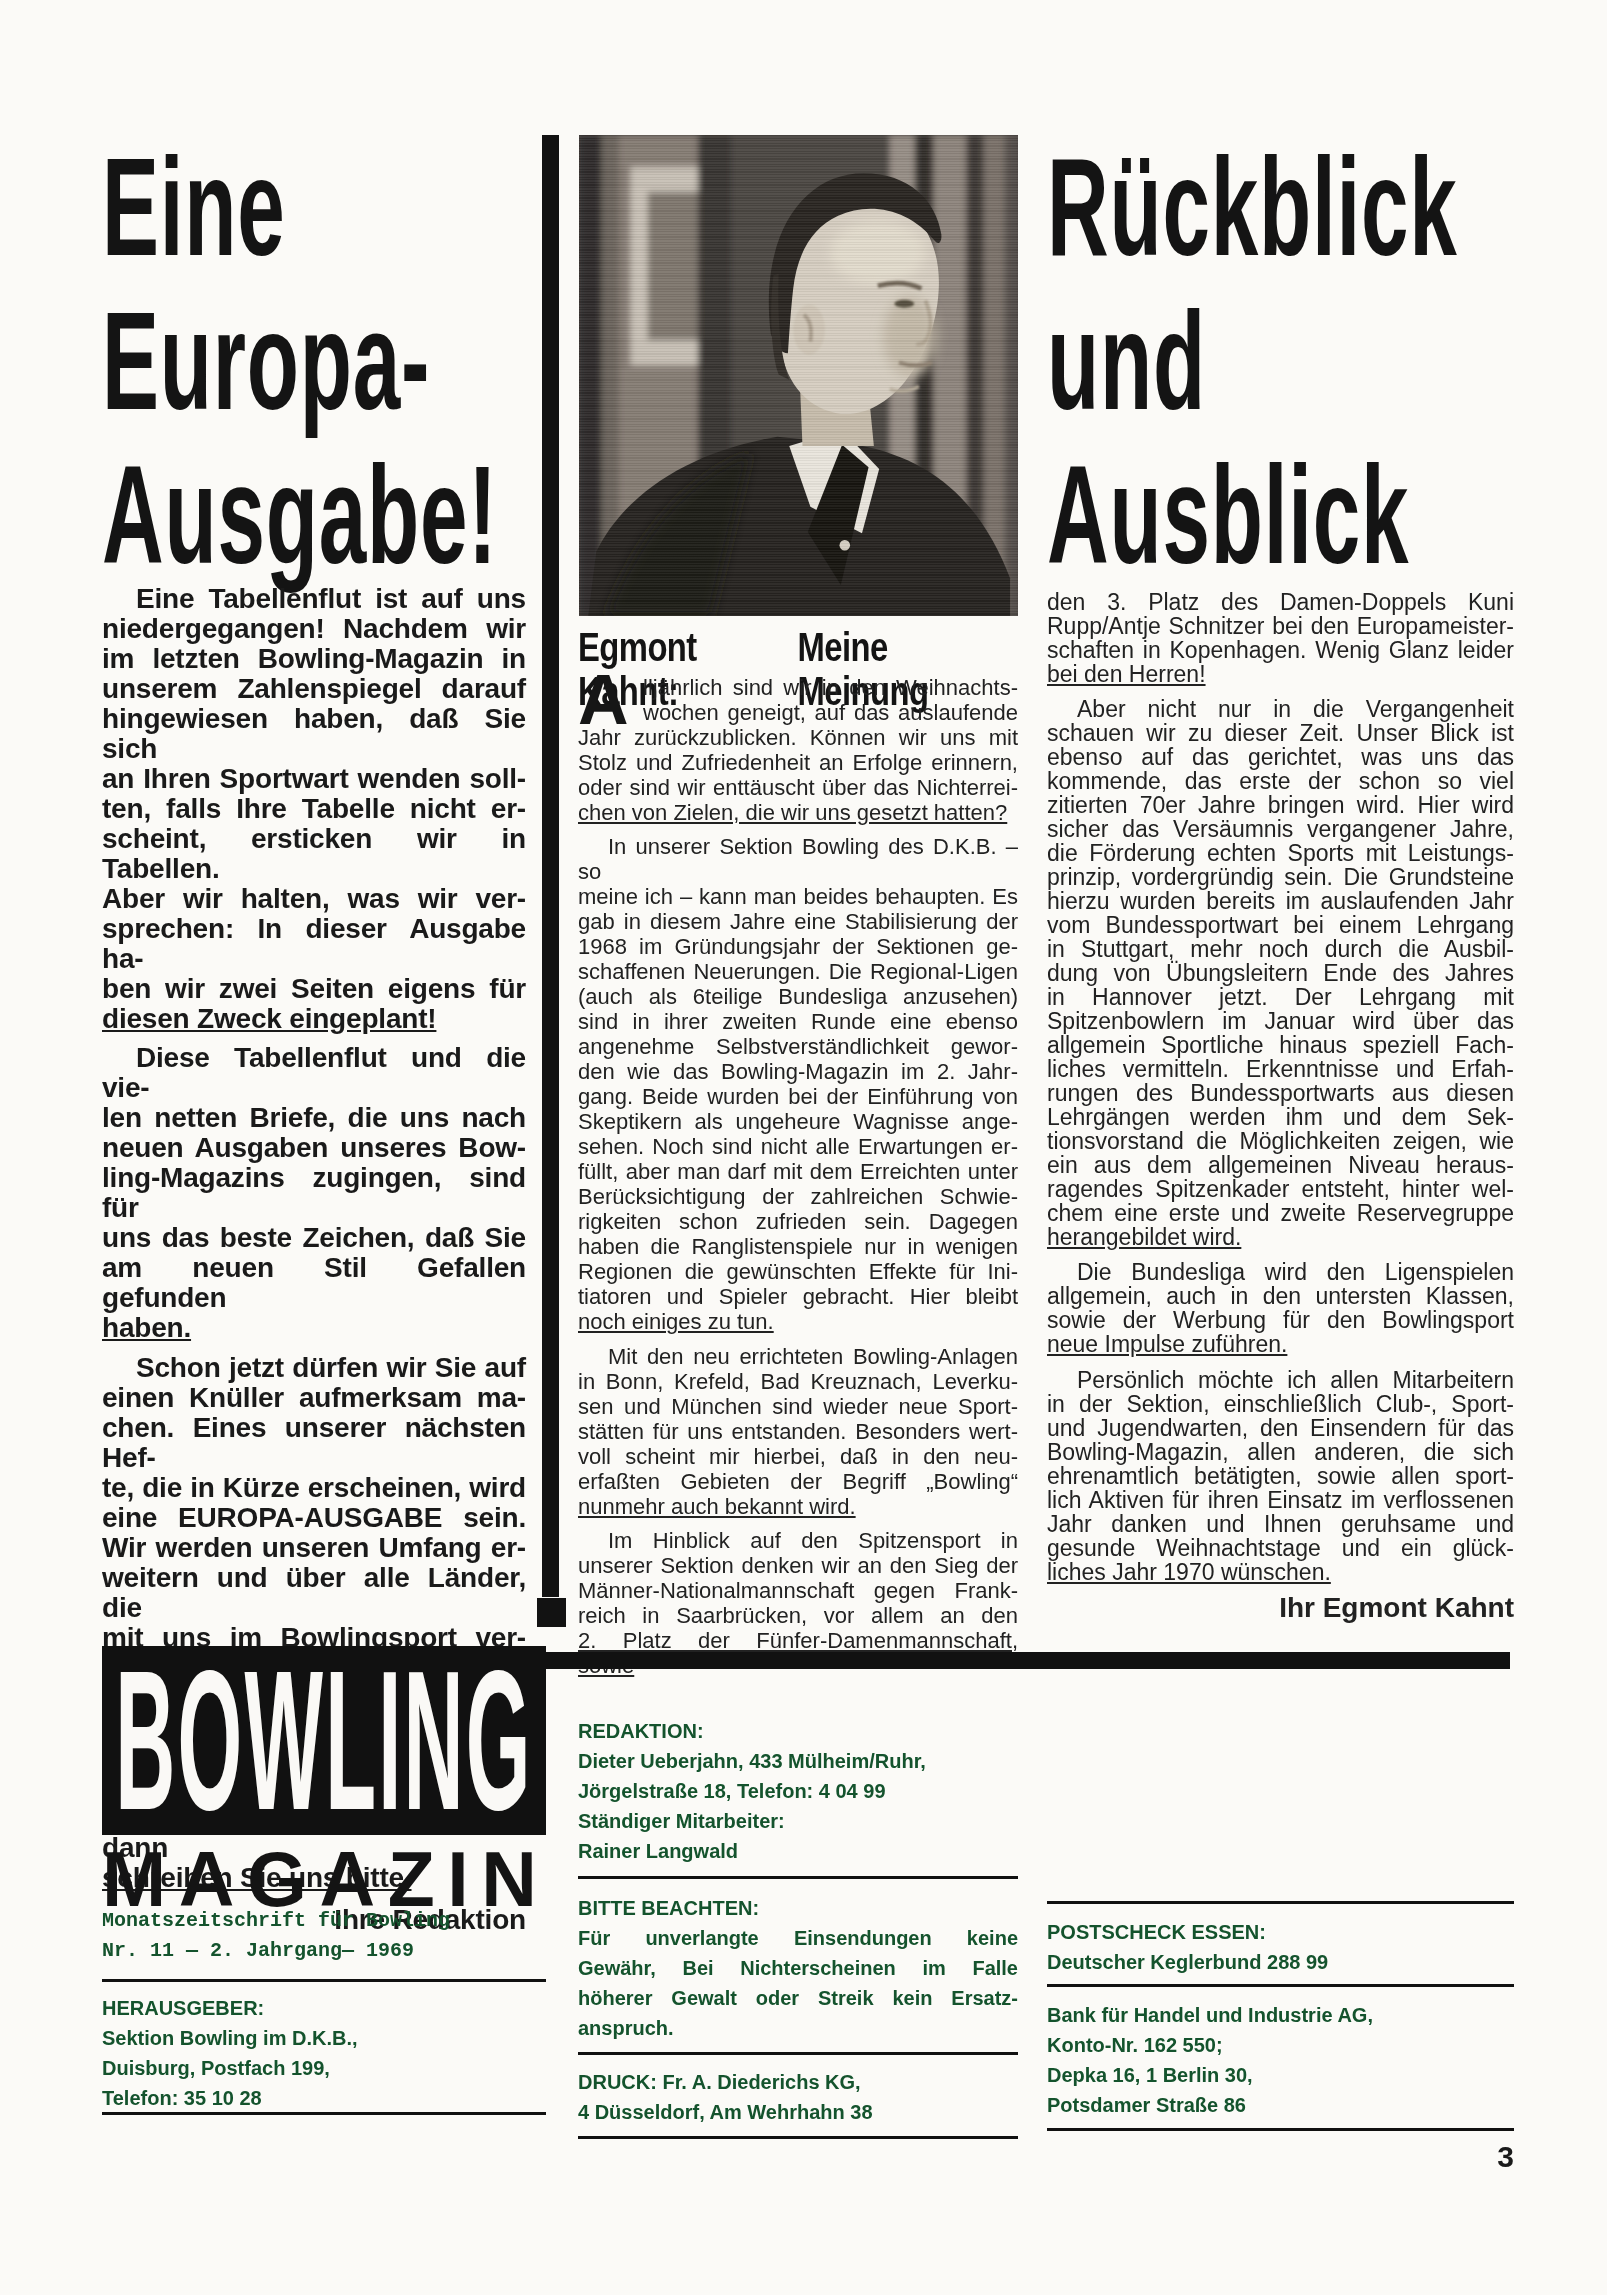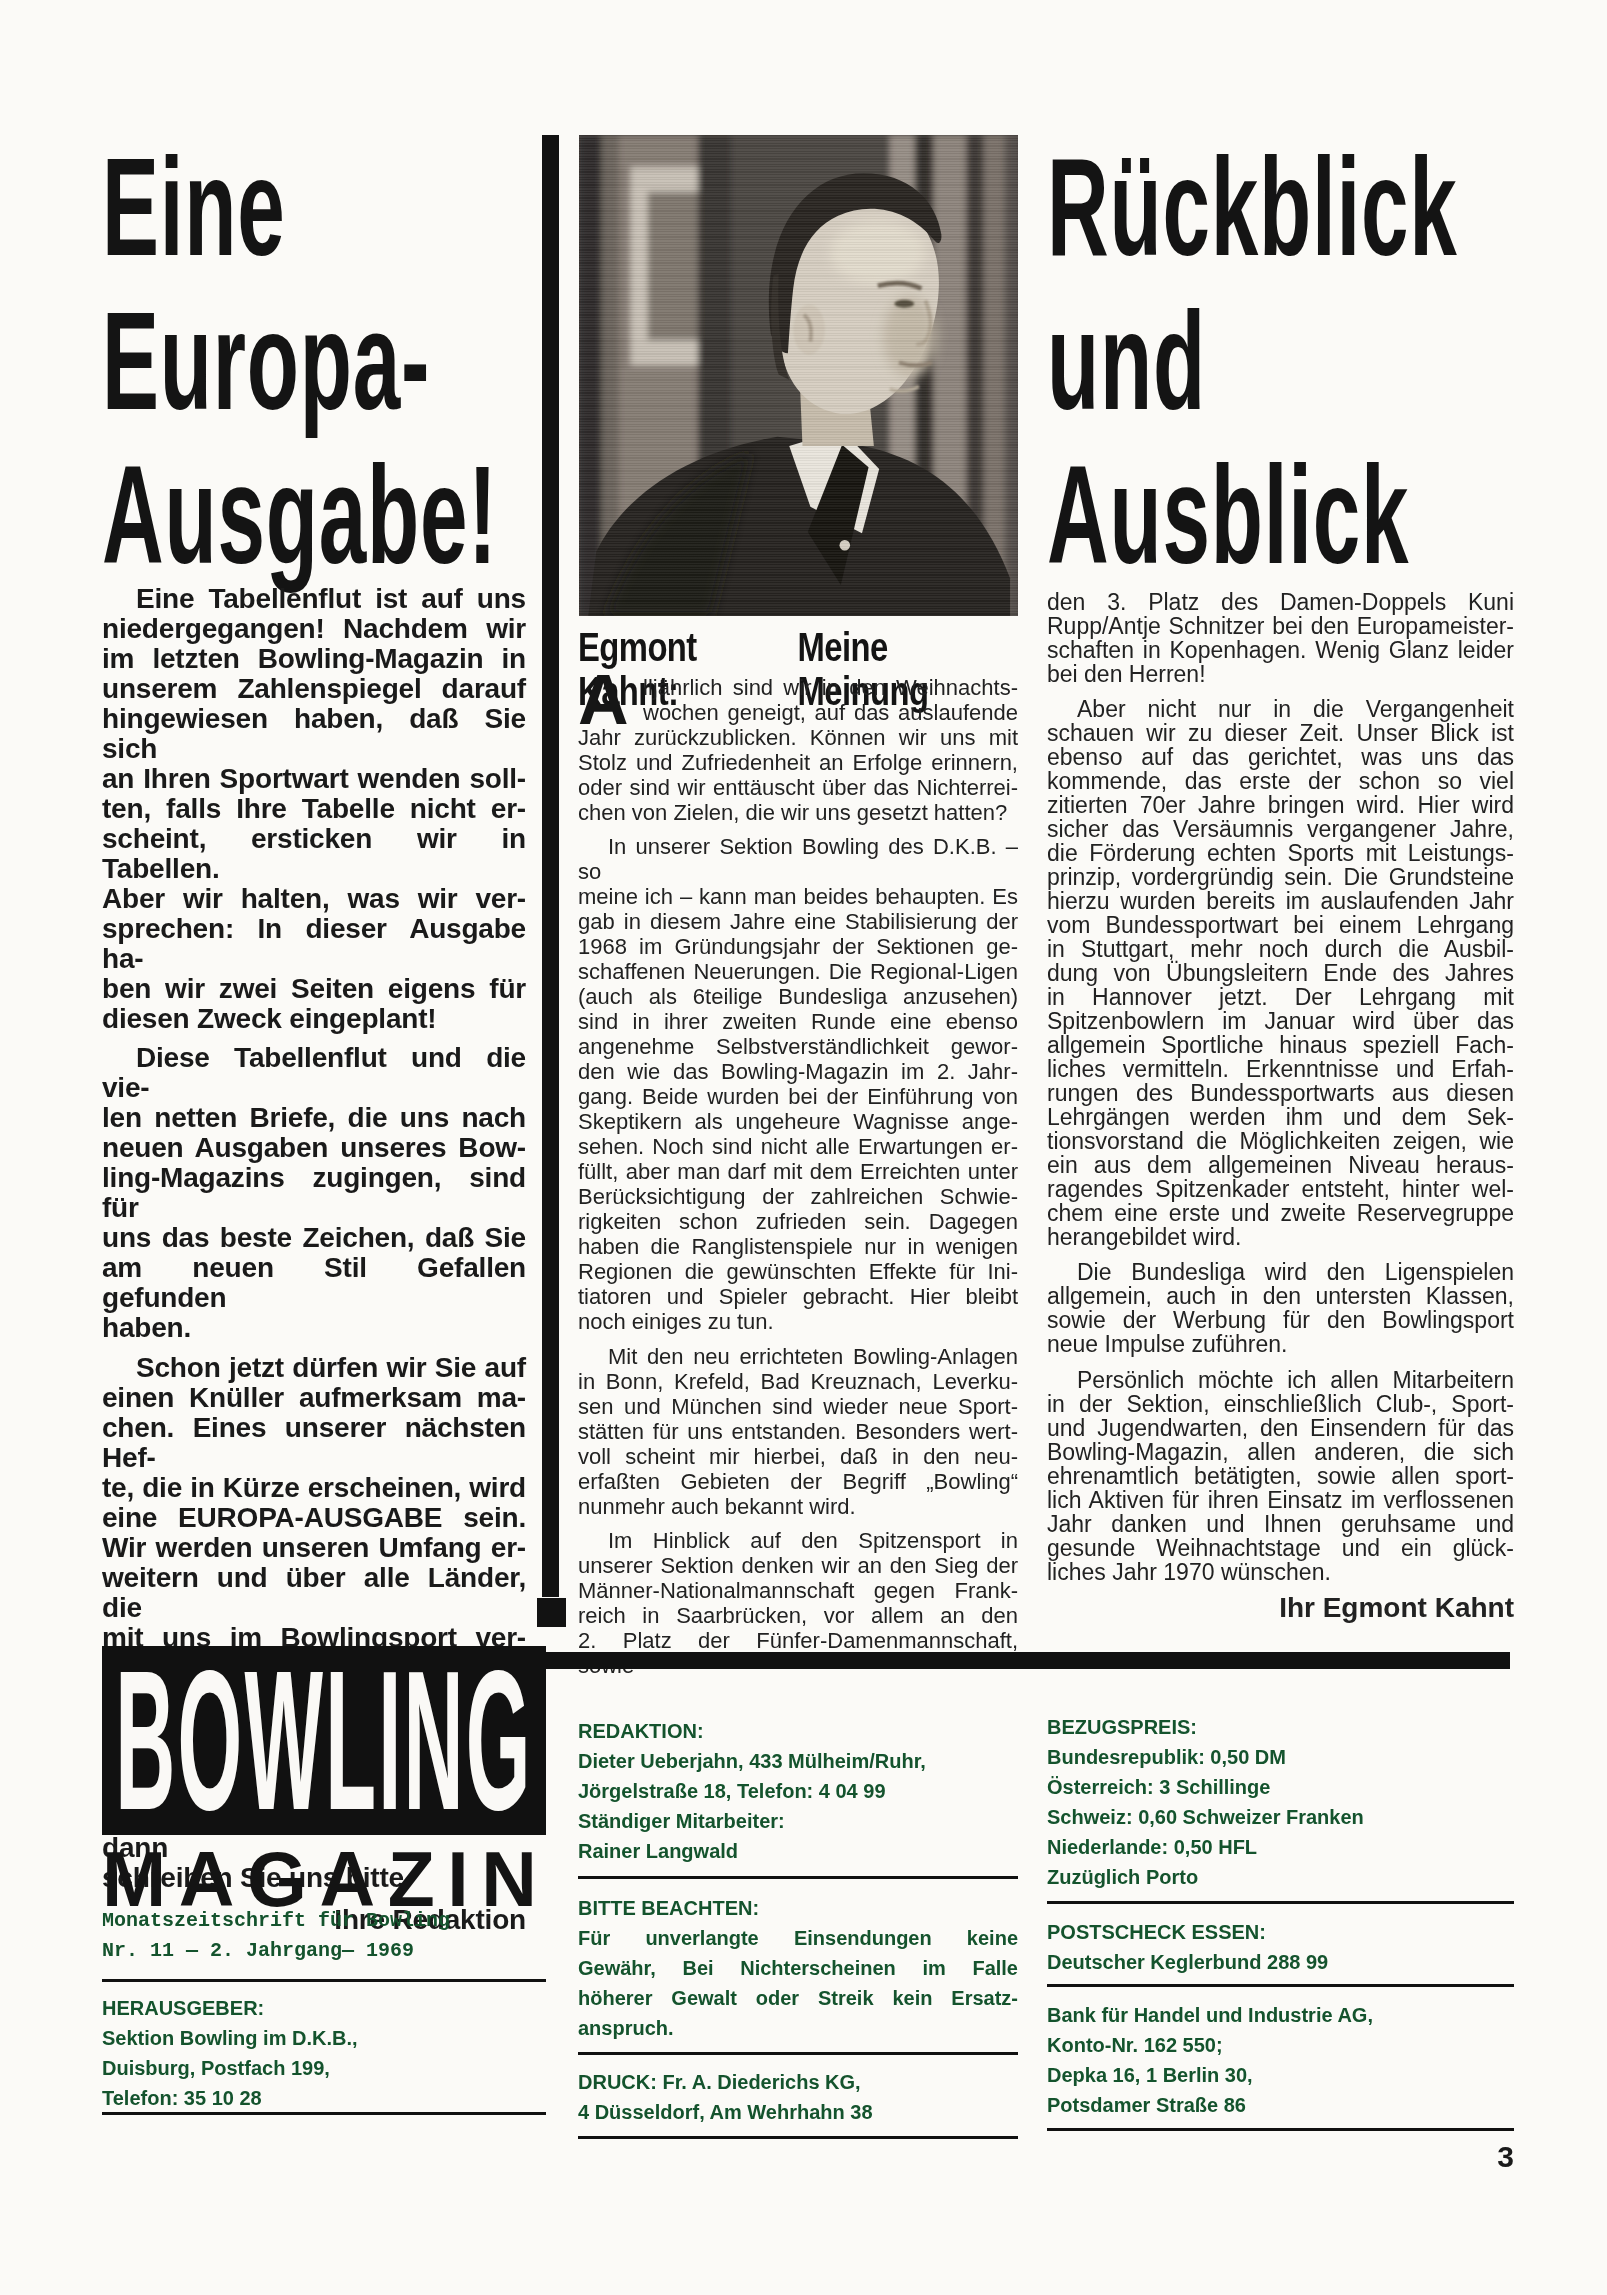--- a/index.html
+++ b/index.html
@@ -26,21 +26,21 @@
     transform:scaleX(0.8); transform-origin:left top;}
   .caption{display:flex; justify-content:space-between; font-weight:700; font-size:41px; line-height:44px; letter-spacing:-0.7px; color:#141414;}
   
   .body-col{position:absolute;}
   .body-left{left:102px; top:584px; width:424px; font-size:28px; line-height:30px; font-weight:700; letter-spacing:-0.2px;}
   .body-mid {left:578px; top:675px; width:440px; font-size:22px; line-height:25px; font-weight:400; color:#222;}
   .body-right{left:1047px; top:590px; width:467px; font-size:23px; line-height:24px; font-weight:400; color:#222;}
   .para{margin:0 0 9.3px 0;}
   .body-right .para{margin-bottom:11.2px;}
   .line{display:block; text-align:justify; text-align-last:justify;}
-  .para .line:last-child{text-align-last:left;}
+  .para .line:last-child{text-align-last:left;text-decoration:underline;}
   .para.indent .line:first-child{text-indent:34px;}
   .body-mid .para.indent .line:first-child{text-indent:30px;}
   .body-right .para.indent .line:first-child{text-indent:30px;}
   .drop{position:relative;}
   .drop .line:nth-child(1),.drop .line:nth-child(2){padding-left:65px;}
   .dropcap{position:absolute; left:0; top:-1.3px; font-size:70px; line-height:52px; font-weight:700; color:#161616;}
   .signoff{text-align:right; font-weight:700; margin-top:12px;}
   .body-left .signoff{font-size:28px;}
   .body-mid .signoff,.body-right .signoff{font-size:28px;}
   
@@ -336,30 +336,20 @@
   <div class="rule" style="left:578px; top:2052px; width:440px;"></div>
 
   <div class="mast-block" style="left:578px; top:2067px; width:440px;">
     <div>
         <div class="line">DRUCK: Fr. A. Diederichs KG,</div>
         <div class="line">4 Düsseldorf, Am Wehrhahn 38</div>
       </div>
   </div>
   <div class="rule" style="left:578px; top:2136px; width:440px;"></div>
 
-  <div class="mast-block" style="left:1047px; top:1712px; width:467px;">
-    <div class="line">BEZUGSPREIS:</div>
-    <div>
-        <div class="line">Bundesrepublik: 0,50 DM</div>
-        <div class="line">Österreich: 3 Schillinge</div>
-        <div class="line">Schweiz: 0,60 Schweizer Franken</div>
-        <div class="line">Niederlande: 0,50 HFL</div>
-        <div class="line">Zuzüglich Porto</div>
-      </div>
-  </div>
   <div class="rule" style="left:1047px; top:1901px; width:467px;"></div>
 
   <div class="mast-block" style="left:1047px; top:1917px; width:467px;">
     <div class="line">POSTSCHECK ESSEN:</div>
     <div>
         <div class="line">Deutscher Keglerbund 288 99</div>
       </div>
   </div>
   <div class="rule" style="left:1047px; top:1984px; width:467px;"></div>
 

